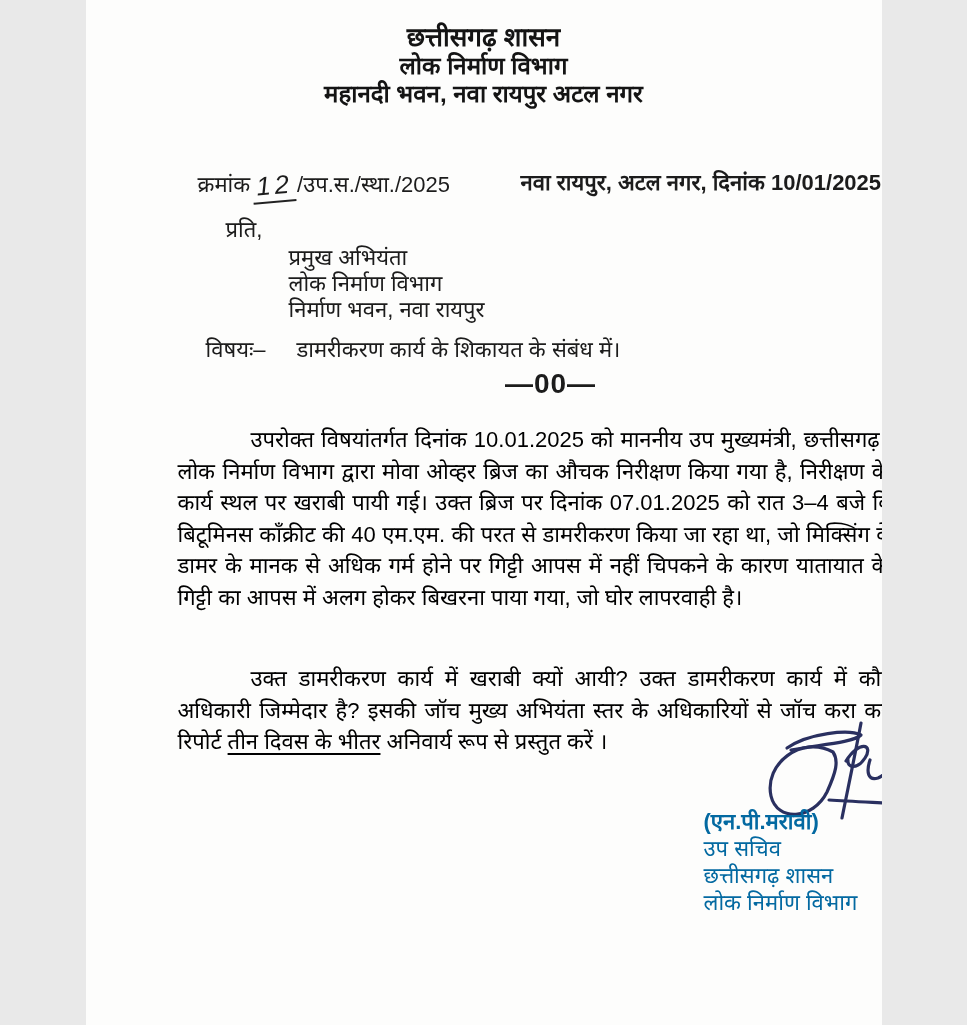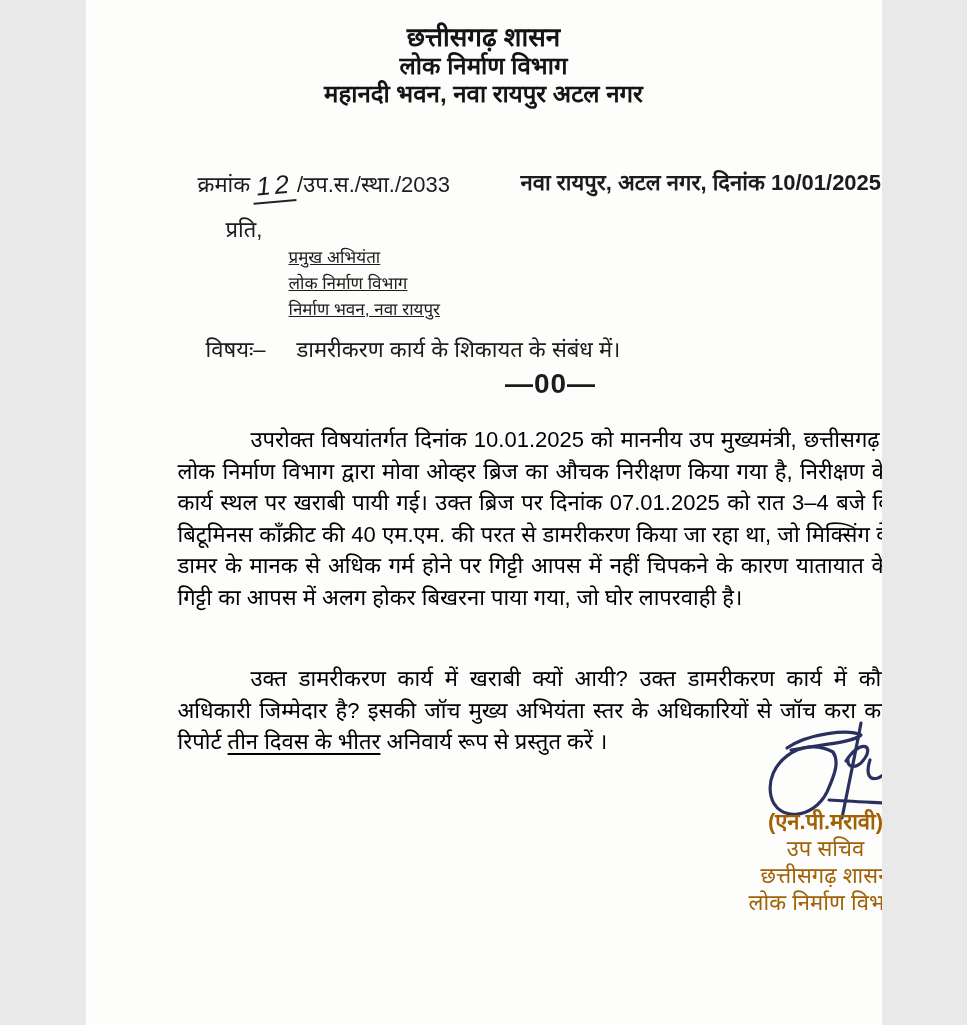--- a/index.html
+++ b/index.html
@@ -39,21 +39,21 @@
     position:absolute;top:166px;left:435px;
     font-size:22px;font-weight:700;white-space:nowrap;
   }
 
   .salutation{
     position:absolute;top:213px;left:112px;
     font-size:22px;font-weight:500;margin-left:28px;
   }
   .recipient{
     position:absolute;top:245px;left:203px;
-    font-size:17px;font-weight:500;line-height:26px;text-decoration:underline;
+    font-size:22px;font-weight:500;line-height:26px;
   }
   .subject-row{
     position:absolute;top:333px;left:112px;right:112px;
     font-size:22px;font-weight:500;margin-left:8px;
   }
   .subject-label{display:inline-block;width:91px;}
   .divider{
     position:absolute;top:368px;left:0;width:930px;
     text-align:center;font-size:28px;font-weight:700;letter-spacing:1px;
   }
@@ -69,37 +69,37 @@
   .para2{top:663px;}
   .uline{text-decoration:underline;text-decoration-thickness:2px;text-underline-offset:4px;}
 
   
   .signature{
     position:absolute;left:663px;top:720px;width:242px;height:102px;
   }
   .signature svg{display:block;width:100%;height:100%;}
   .signatory{
     position:absolute;top:808px;left:618px;width:244px;
-    text-align:center;font-size:22px;font-weight:500;line-height:27px;
-    color:#a16207;
+    text-align:left;font-size:22px;font-weight:500;line-height:27px;
+    color:#0369a1;
   }
   .signatory .name{font-weight:700;}
 </style>
 </head>
 <body>
 
 <div class="page">
 
   <div class="letterhead">
     <div class="lh1">छत्तीसगढ़ शासन</div>
     <div class="lh2">लोक निर्माण विभाग</div>
     <div class="lh4">महानदी भवन, नवा रायपुर अटल नगर</div>
   </div>
 
-  <div class="ref-left"><span>क्रमांक</span><span class="hand-num">12</span><span>/उप.स./स्था./2033</span></div>
+  <div class="ref-left"><span>क्रमांक</span><span class="hand-num">12</span><span>/उप.स./स्था./2025</span></div>
 
   <div class="place-date">नवा रायपुर, अटल नगर, दिनांक 10/01/2025</div>
 
   <div class="salutation">प्रति,</div>
 
   <div class="recipient">
     <div>प्रमुख अभियंता</div>
     <div>लोक निर्माण विभाग</div>
     <div>निर्माण भवन, नवा रायपुर</div>
   </div>

